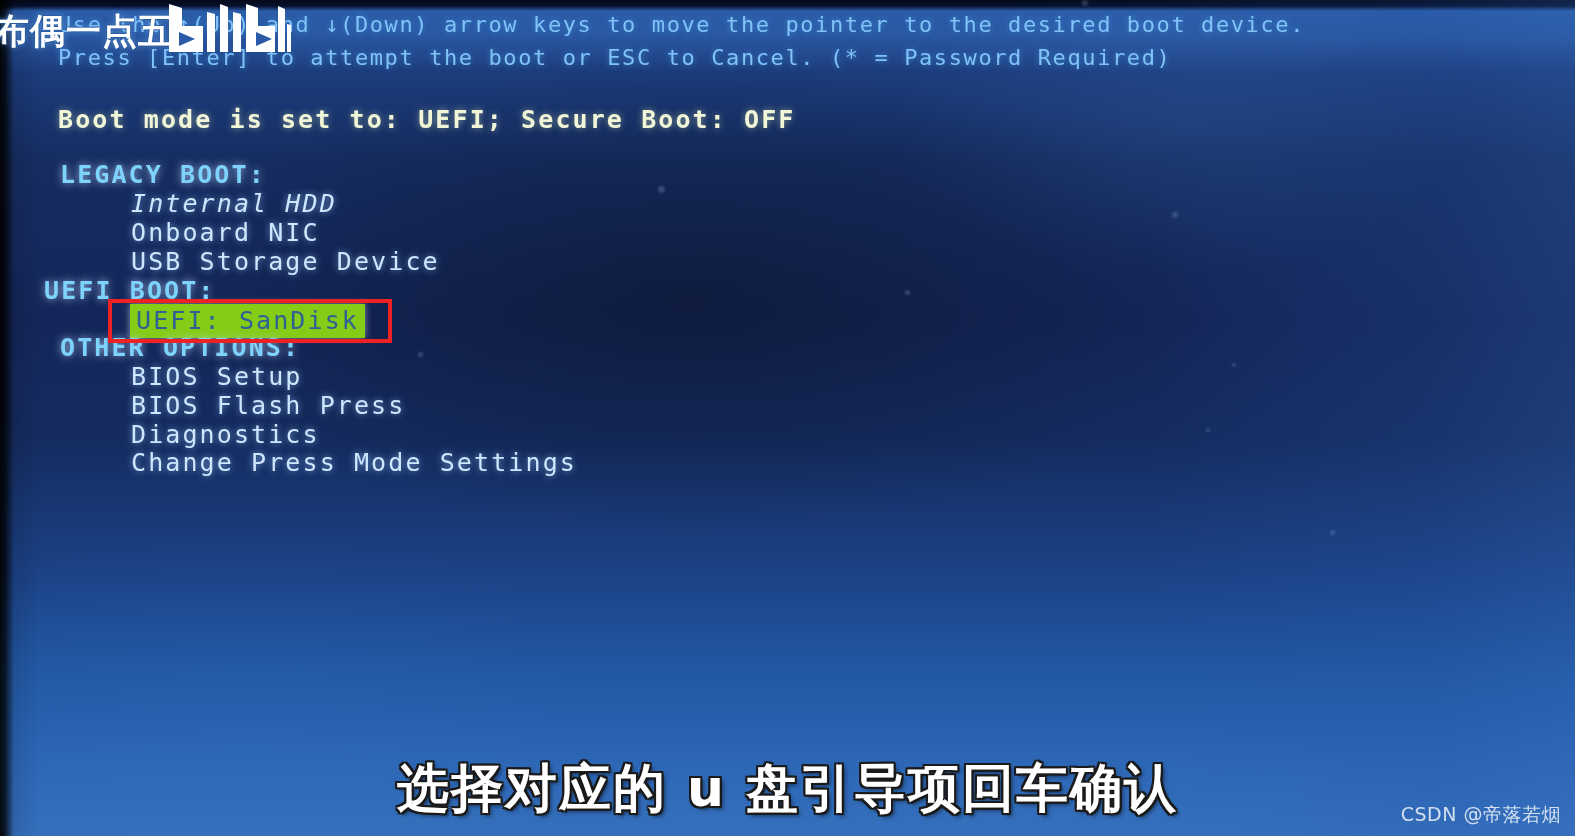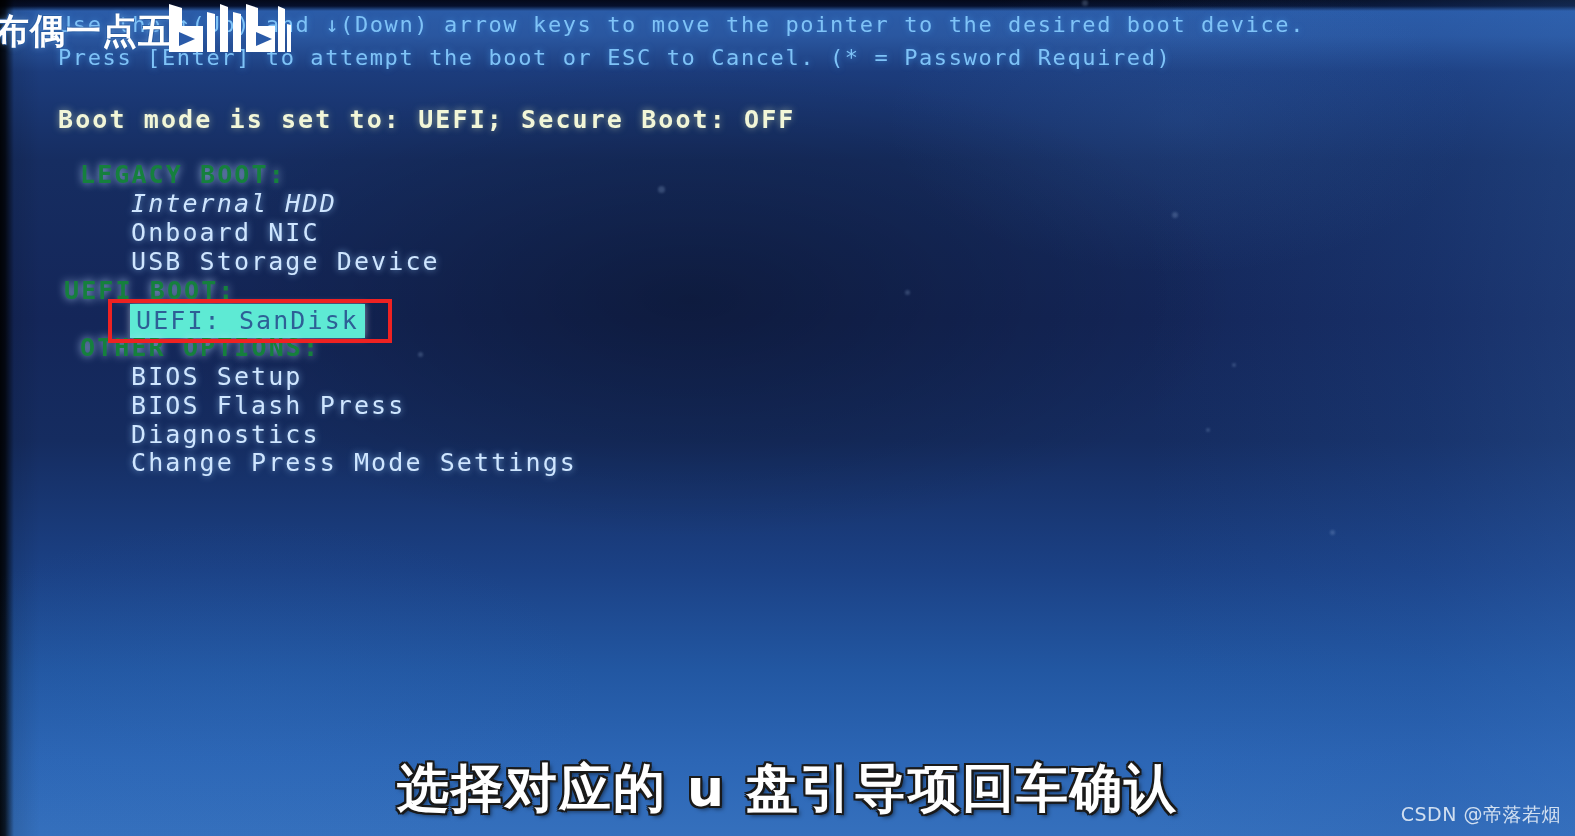--- a/index.html
+++ b/index.html
@@ -127,39 +127,38 @@
     white-space: nowrap;
     font-size: 25px;
     letter-spacing: 2.1px;
   }
   .t-status {
     color: #f2f6d8;
     font-weight: bold;
     text-shadow: 0 0 7px rgba(220,235,180,0.55);
   }
   .t-head {
-    color: #15803d;
+    color: #7dd3fc;
     font-weight: bold;
     text-shadow: 0 0 8px rgba(190,220,255,0.8);
-    margin-left: 20px;
   }
   .t-item {
     color: #cfe6ff;
     text-shadow: 0 0 7px rgba(150,200,250,0.75);
   }
 
   
   .sel-wrap {
     position: absolute;
     left: 130px;
     top: 304px;
   }
   .sel-box {
     display: inline-block;
-    background: #5eead4;
+    background: #84cc16;
     color: #2e5f96;
     font-size: 25px;
     letter-spacing: 2.1px;
     padding: 2px 6px 3px 6px;
     white-space: nowrap;
     box-shadow: 0 0 7px rgba(225,238,250,0.55);
   }
 
   
   .anno-rect {

